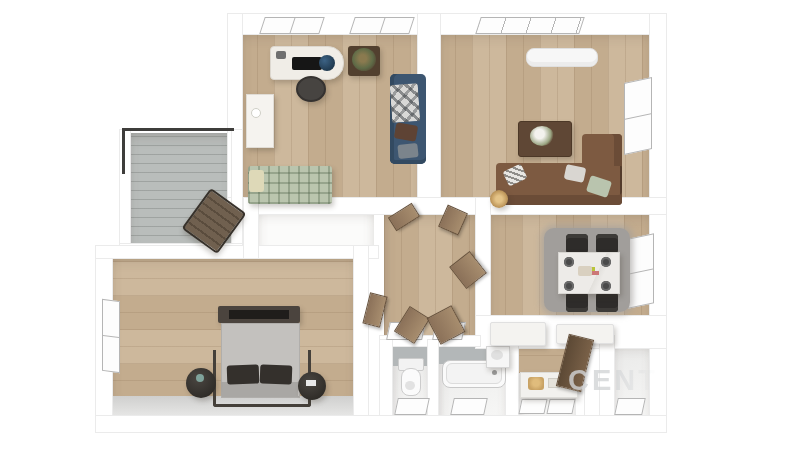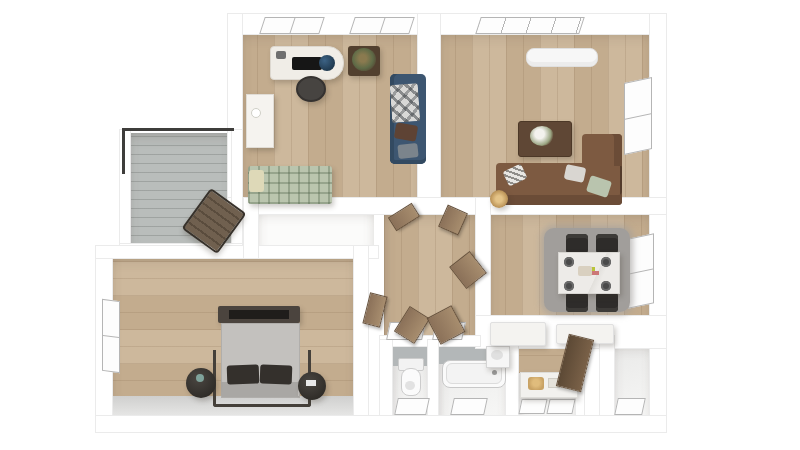--- a/index.html
+++ b/index.html
@@ -179,14 +179,15 @@
   <div class="f sh" style="left:486px;top:346px;width:22px;height:20px;background:#f6f6f6;border:1px solid #d5d5d5;"></div>
   <div class="f circ" style="left:491px;top:350px;width:12px;height:10px;background:#e0e0e0;"></div>
 
   <div class="f sh" style="left:490px;top:322px;width:54px;height:22px;background:#f4f3f0;border:1px solid #e0e0e0;border-radius:2px;"></div>
   <div class="f sh" style="left:556px;top:324px;width:56px;height:18px;background:#f4f3f0;border:1px solid #e0e0e0;border-radius:2px;"></div>
   <div class="f sh" style="left:520px;top:372px;width:56px;height:24px;background:#f2f1ee;border:1px solid #dddcd8;"></div>
   <div class="f" style="left:528px;top:377px;width:16px;height:13px;background:radial-gradient(circle at 50% 45%, #e0bc7c 30%, #c8a264 70%);border-radius:3px;"></div>
   <div class="f" style="left:548px;top:378px;width:10px;height:8px;background:#e5e2da;border:1px solid #cfccc4;"></div>
   <div class="door" style="left:562px;top:336px;width:24px;height:52px;transform:rotate(14deg);background:linear-gradient(90deg,#5c4935,#7a6148);"></div>
 
+  <div id="watermark">CENT</div>
 
 </div>
 
 </body></html>

